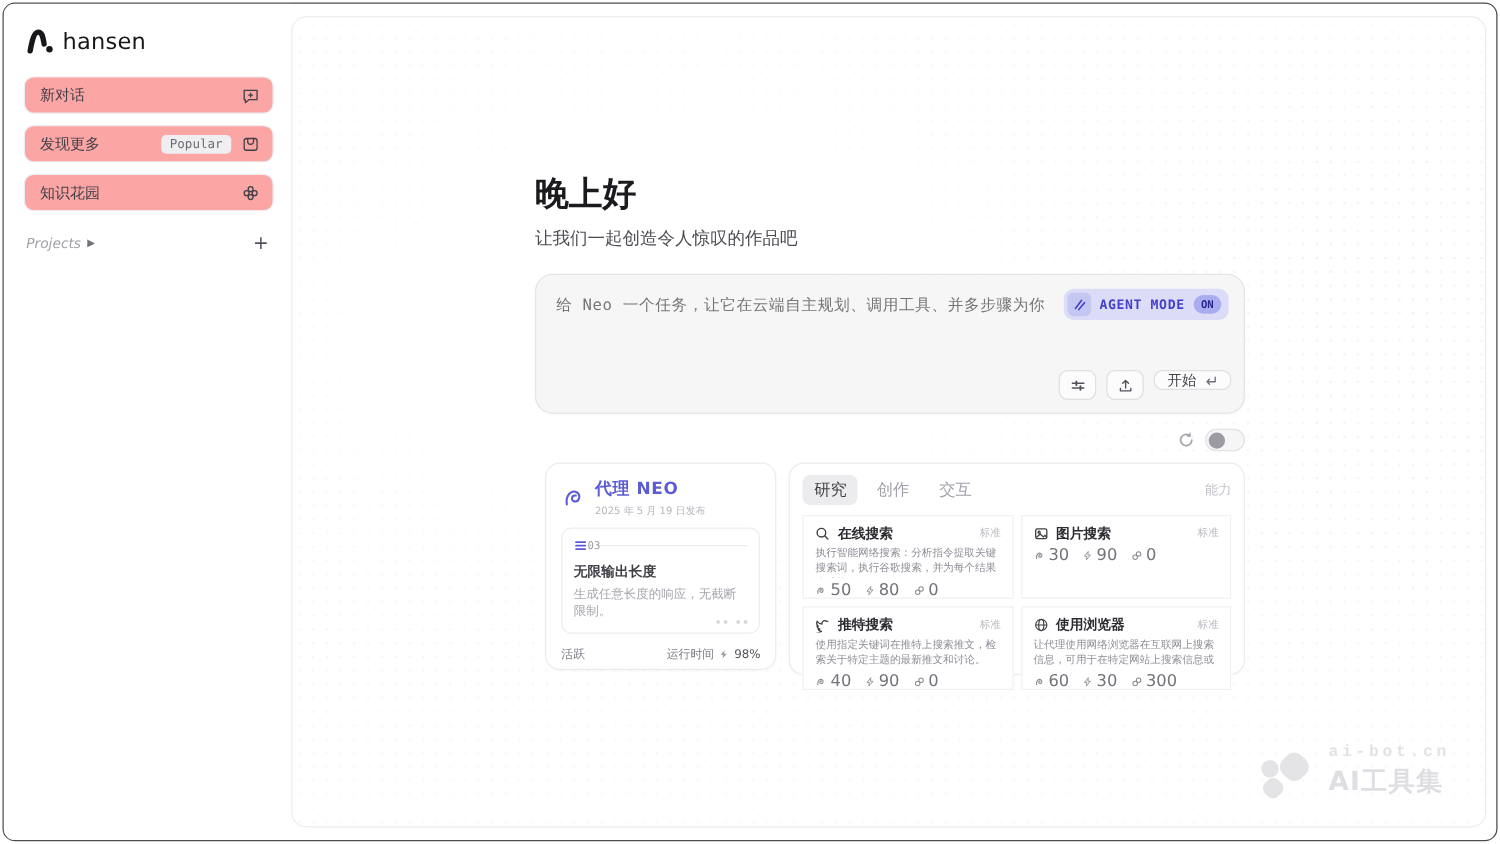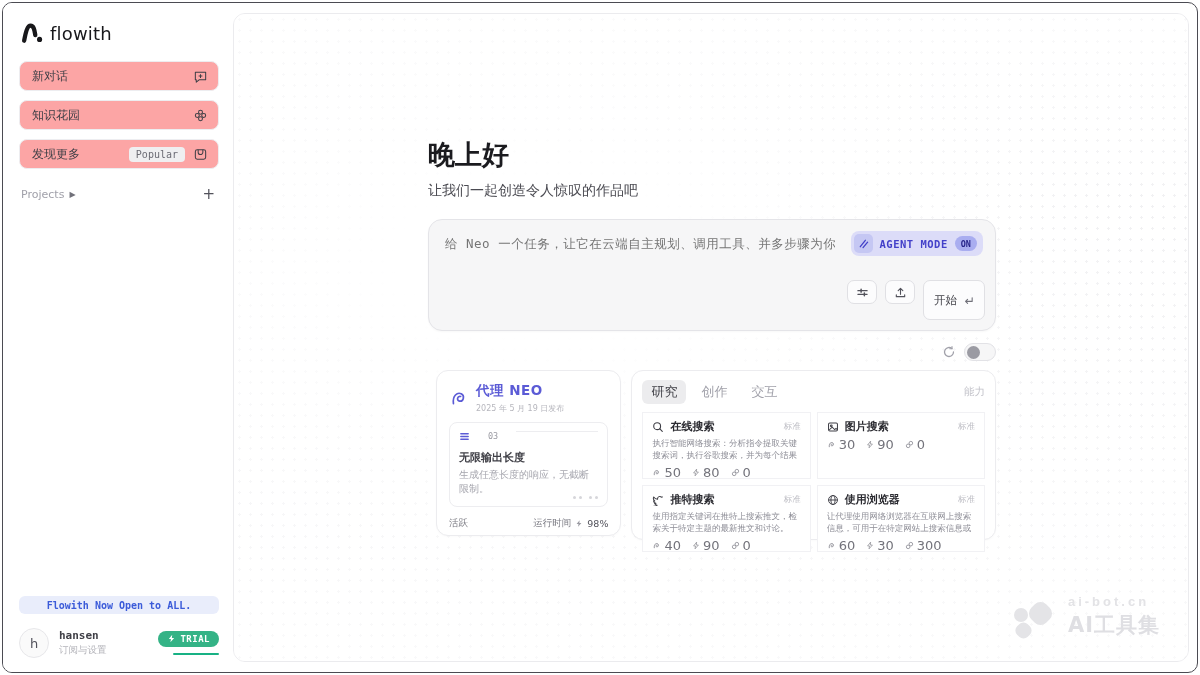--- a/index.html
+++ b/index.html
@@ -10,21 +10,21 @@
   .sidebar { position:absolute; left:0; top:0; width:230px; height:100%; background:#fff; padding:18px 14px 14px 16px; }
   .logo-row { display:flex; align-items:center; gap:7px; }
   .logo-mark { width:24px; height:24px; }
   .logo-text { font-size:18px; color:#18181b; letter-spacing:.2px; }
   .nav { margin-top:16px; display:flex; flex-direction:column; gap:9px; }
   .nav-item { display:flex; align-items:center; justify-content:space-between; height:30px; padding:0 10px 0 12px; background:#fca5a5; border:1px solid #ededf0; border-radius:8px; cursor:pointer; }
   .nav-item .label { font-size:12px; color:#3f3f46; }
   .nav-right { display:flex; align-items:center; gap:8px; }
   .badge-pill { font-family:"DejaVu Sans Mono","Liberation Mono",monospace; font-size:10px; color:#6b6b74; background:#efeff1; border-radius:4px; padding:2px 7px; }
   .nav-icon svg { display:block; }
-  .projects-row { margin-top:18px; display:flex; align-items:center; justify-content:space-between; padding:0 4px 0 2px; }
+  .projects-row { margin-top:18px; display:flex; align-items:center; justify-content:space-between; padding:0 4px 0 2px;font-style:italic; }
   .projects-left { display:flex; align-items:center; gap:5px; font-size:11px; color:#a1a1aa; cursor:pointer; }
   .chev { font-size:8px; color:#71717a; }
   .plus-btn { font-size:15px; color:#52525b; cursor:pointer; line-height:1; }
 
   .sidebar-bottom { position:absolute; left:16px; right:14px; bottom:14px; }
   .open-banner { background:#e9edfb; border-radius:6px; height:18px; display:flex; align-items:center; justify-content:center; font-family:"DejaVu Sans Mono","Liberation Mono",monospace; font-size:10px; font-weight:bold; color:#3b5bd9; cursor:pointer; }
   .user-row { margin-top:14px; display:flex; align-items:center; }
   .avatar { width:30px; height:30px; border-radius:50%; background:#fafafa; border:1px solid #e7e7ea; display:flex; align-items:center; justify-content:center; font-size:13px; color:#52525b; cursor:pointer; }
   .user-meta { margin-left:10px; flex:1; cursor:pointer; }
   .user-name { font-family:"DejaVu Sans Mono","Liberation Mono",monospace; font-size:11px; font-weight:bold; color:#3f3f46; }
@@ -46,37 +46,37 @@
 
   
   .composer { position:relative; margin-top:19px; width:568px; height:112px; background:#f6f6f7; border:1px solid #e4e4e8; border-radius:14px; box-shadow:0 1px 2px rgba(0,0,0,.03); }
   .composer-input { position:absolute; left:16px; top:16px; width:390px; font-family:"DejaVu Sans Mono","Liberation Mono",monospace; font-size:12.5px; color:#9ca3ab; letter-spacing:.5px; border:none; background:transparent; outline:none; }
   .agent-pill { position:absolute; right:12px; top:11px; height:25px; display:flex; align-items:center; gap:7px; background:#dcdcf8; border-radius:8px; padding:0 6px 0 3px; cursor:pointer; }
   .agent-icon-box { width:19px; height:19px; background:#c5c7f3; border-radius:5px; display:flex; align-items:center; justify-content:center; }
   .agent-label { font-family:"DejaVu Sans Mono","Liberation Mono",monospace; font-size:10.5px; font-weight:bold; color:#4340c9; letter-spacing:.5px; }
   .agent-on { background:#a9adf0; color:#27258a; font-family:"DejaVu Sans Mono","Liberation Mono",monospace; font-size:8.5px; font-weight:bold; border-radius:8px; padding:2.5px 6px; }
   .composer-actions { position:absolute; right:10px; bottom:10px; display:flex; gap:8px; }
   .icon-btn { width:30px; height:24px; background:#fcfcfd; border:1px solid #e0e0e4; border-radius:7px; display:flex; align-items:center; justify-content:center; cursor:pointer; }
-  .start-btn { height:40px; background:#fcfcfd; border:1px solid #e0e0e4; border-radius:7px; display:flex; align-items:center; gap:6px; padding:0 10px; cursor:pointer; }
+  .start-btn { height:16px; background:#fcfcfd; border:1px solid #e0e0e4; border-radius:7px; display:flex; align-items:center; gap:6px; padding:0 10px; cursor:pointer; }
   .start-label { font-size:11.5px; color:#3f3f46; }
 
   .toggle-row { margin-top:12px; display:flex; align-items:center; justify-content:flex-end; gap:8px; }
   .refresh-btn { cursor:pointer; display:flex; }
   .toggle { width:32px; height:18px; background:#f6f6f7; border:1px solid #e2e2e6; border-radius:9px; position:relative; cursor:pointer; }
   .toggle-knob { position:absolute; left:2px; top:1.5px; width:13px; height:13px; border-radius:50%; background:#9b9ba3; }
 
   
   .cards-row { margin-top:9px; display:flex; gap:10px; align-items:flex-start; padding-left:8px; }
 
   .neo-card { width:188px; height:166px; background:#fff; border:1px solid #ececef; border-radius:12px; padding:11px 12px; box-shadow:0 1px 2px rgba(0,0,0,.02); }
   .neo-head { display:flex; align-items:center; gap:7px; }
   .neo-title { font-size:13.5px; font-weight:bold; color:#5b5bd6; letter-spacing:.5px; }
   .neo-date { font-size:8px; color:#b6b6bd; margin-top:3px; }
   .feature-box { position:relative; margin-top:8px; border:1px solid #ededf0; border-radius:8px; height:85px; padding:8px 9px; background:#fff; }
-  .feature-row1 { display:flex; align-items:flex-start; gap:18px; }
+  .feature-row1 { display:flex; align-items:center; gap:0; }
   .feature-num { font-family:"DejaVu Sans Mono","Liberation Mono",monospace; font-size:8.5px; color:#9a9aa2; }
   .feature-line { flex:1; height:1px; background:#ededf0; }
   .feature-title { margin-top:8px; font-size:11px; font-weight:bold; color:#3f3f46; }
   .feature-desc { margin-top:3px; font-size:10px; color:#a6a6ae; }
   .feature-dots { position:absolute; right:9px; bottom:7px; display:flex; gap:7px; }
   .dot-pair { display:flex; gap:3px; }
   .dot-pair i { width:3px; height:3px; border-radius:50%; background:#d6d6da; }
   .neo-foot { margin-top:10px; display:flex; align-items:center; justify-content:space-between;gap:32px; }
   .neo-status { font-size:9.5px; color:#7c7c84; }
   .neo-uptime { display:flex; align-items:center; gap:4px; font-size:9.5px; color:#7c7c84; }
@@ -92,103 +92,84 @@
   .cap-head { display:flex; align-items:center; gap:6px; }
   .cap-title { font-size:11px; font-weight:bold; color:#2b2b31; }
   .cap-tag { margin-left:auto; font-size:8.5px; color:#bcbcc3; }
   .cap-desc { margin-top:4px; font-size:8.5px; line-height:1.4; color:#8e8e97; height:24px; overflow:hidden; }
   .cap-stats { margin-top:3px; display:flex; align-items:center; gap:11px; font-size:13px; color:#73737b; }
   .stat { display:flex; align-items:center; gap:3px; }
 
   
   .watermark { position:absolute; right:28px; bottom:22px; display:flex; align-items:flex-end; gap:10px; pointer-events:none; }
   .wm-text { display:flex; flex-direction:column; gap:2px; }
-  .wm-line1 { font-family:Liberation Sans, sans-serif; font-size:13px; font-weight:bold; letter-spacing:3px; color:#e3e3e6; }
+  .wm-line1 { font-family:Liberation Mono, monospace; font-size:13px; font-weight:bold; letter-spacing:3px; color:#e3e3e6; }
   .wm-line2 { font-size:21px; font-weight:bold; color:#dfdfe3; letter-spacing:1px; }
 </style>
 </head>
 <body>
 
 <div class="window">
 
   <aside class="sidebar">
     <div class="logo-row">
       <svg class="logo-mark" viewBox="0 0 28 28">
         <path d="M6 23 C8 12 10 5.5 13.5 5.5 C17.5 5.5 18 11 19 16.5" fill="none" stroke="#18181b" stroke-width="5" stroke-linecap="round"></path>
         <circle cx="24" cy="21.5" r="3" fill="#18181b"></circle>
       </svg>
-      <span class="logo-text">flowith</span>
+      <span class="logo-text">hansen</span>
     </div>
 
     <nav class="nav">
       <div class="nav-item">
         <span class="label">新对话</span>
         <span class="nav-right">
           <span class="nav-icon">
             <svg width="15" height="15" viewBox="0 0 16 16">
                 <path d="M2.5 3.5 h11 v8 h-7 l-3 2.5 v-2.5 h-1 z" fill="none" stroke="#3f3f46" stroke-width="1.1" stroke-linejoin="round"></path>
                 <path d="M8 5.5 v4 M6 7.5 h4" stroke="#3f3f46" stroke-width="1.1"></path>
               </svg>
           </span>
         </span>
       </div>
       <div class="nav-item">
+        <span class="label">发现更多</span>
+        <span class="nav-right">
+          <span class="badge-pill">Popular</span>
+          <span class="nav-icon">
+            <svg width="15" height="15" viewBox="0 0 16 16" fill="none" stroke="#3f3f46" stroke-width="1.1">
+              <rect x="2.5" y="3" width="11" height="10" rx="2"></rect>
+                <path d="M5.5 3 v2.5 a2.5 2.5 0 0 0 5 0 V3"></path>
+            </svg>
+          </span>
+        </span>
+      </div>
+      <div class="nav-item">
         <span class="label">知识花园</span>
         <span class="nav-right">
           <span class="nav-icon">
             <svg width="15" height="15" viewBox="0 0 16 16" fill="none" stroke="#3f3f46" stroke-width="1.1">
               <circle cx="8" cy="4.6" r="2.1"></circle>
                 <circle cx="8" cy="11.4" r="2.1"></circle>
                 <circle cx="4.6" cy="8" r="2.1"></circle>
                 <circle cx="11.4" cy="8" r="2.1"></circle>
             </svg>
           </span>
         </span>
       </div>
-      <div class="nav-item">
-        <span class="label">发现更多</span>
-        <span class="nav-right">
-          <span class="badge-pill">Popular</span>
-          <span class="nav-icon">
-            <svg width="15" height="15" viewBox="0 0 16 16" fill="none" stroke="#3f3f46" stroke-width="1.1">
-              <rect x="2.5" y="3" width="11" height="10" rx="2"></rect>
-                <path d="M5.5 3 v2.5 a2.5 2.5 0 0 0 5 0 V3"></path>
-            </svg>
-          </span>
-        </span>
-      </div>
     </nav>
 
     <div class="projects-row">
       <span class="projects-left">
         <span>Projects</span>
         <span class="chev">▶</span>
       </span>
       <span class="plus-btn">+</span>
     </div>
 
-    <div class="sidebar-bottom">
-      <div class="open-banner">Flowith Now Open to ALL.</div>
-      <div class="user-row">
-        <div class="avatar">h</div>
-        <div class="user-meta">
-          <div class="user-name">hansen</div>
-          <div class="user-sub">订阅与设置</div>
-        </div>
-        <div class="trial-wrap">
-          <div class="trial-badge">
-            <svg width="9" height="9" viewBox="0 0 10 10">
-                <path d="M5.8 0.8 L2 5.6 h2.4 L3.8 9.2 L8 4.4 H5.4 Z" fill="#fff"></path>
-              </svg>
-            <span>TRIAL</span>
-          </div>
-          <div class="trial-underline"></div>
-        </div>
-      </div>
-    </div>
   </aside>
 
   <main class="main-panel">
     <div class="dots-fade"></div>
 
     <div class="content">
       <h1 class="greeting">晚上好</h1>
       <p class="greet-sub">让我们一起创造令人惊叹的作品吧</p>
 
       <div class="composer">

